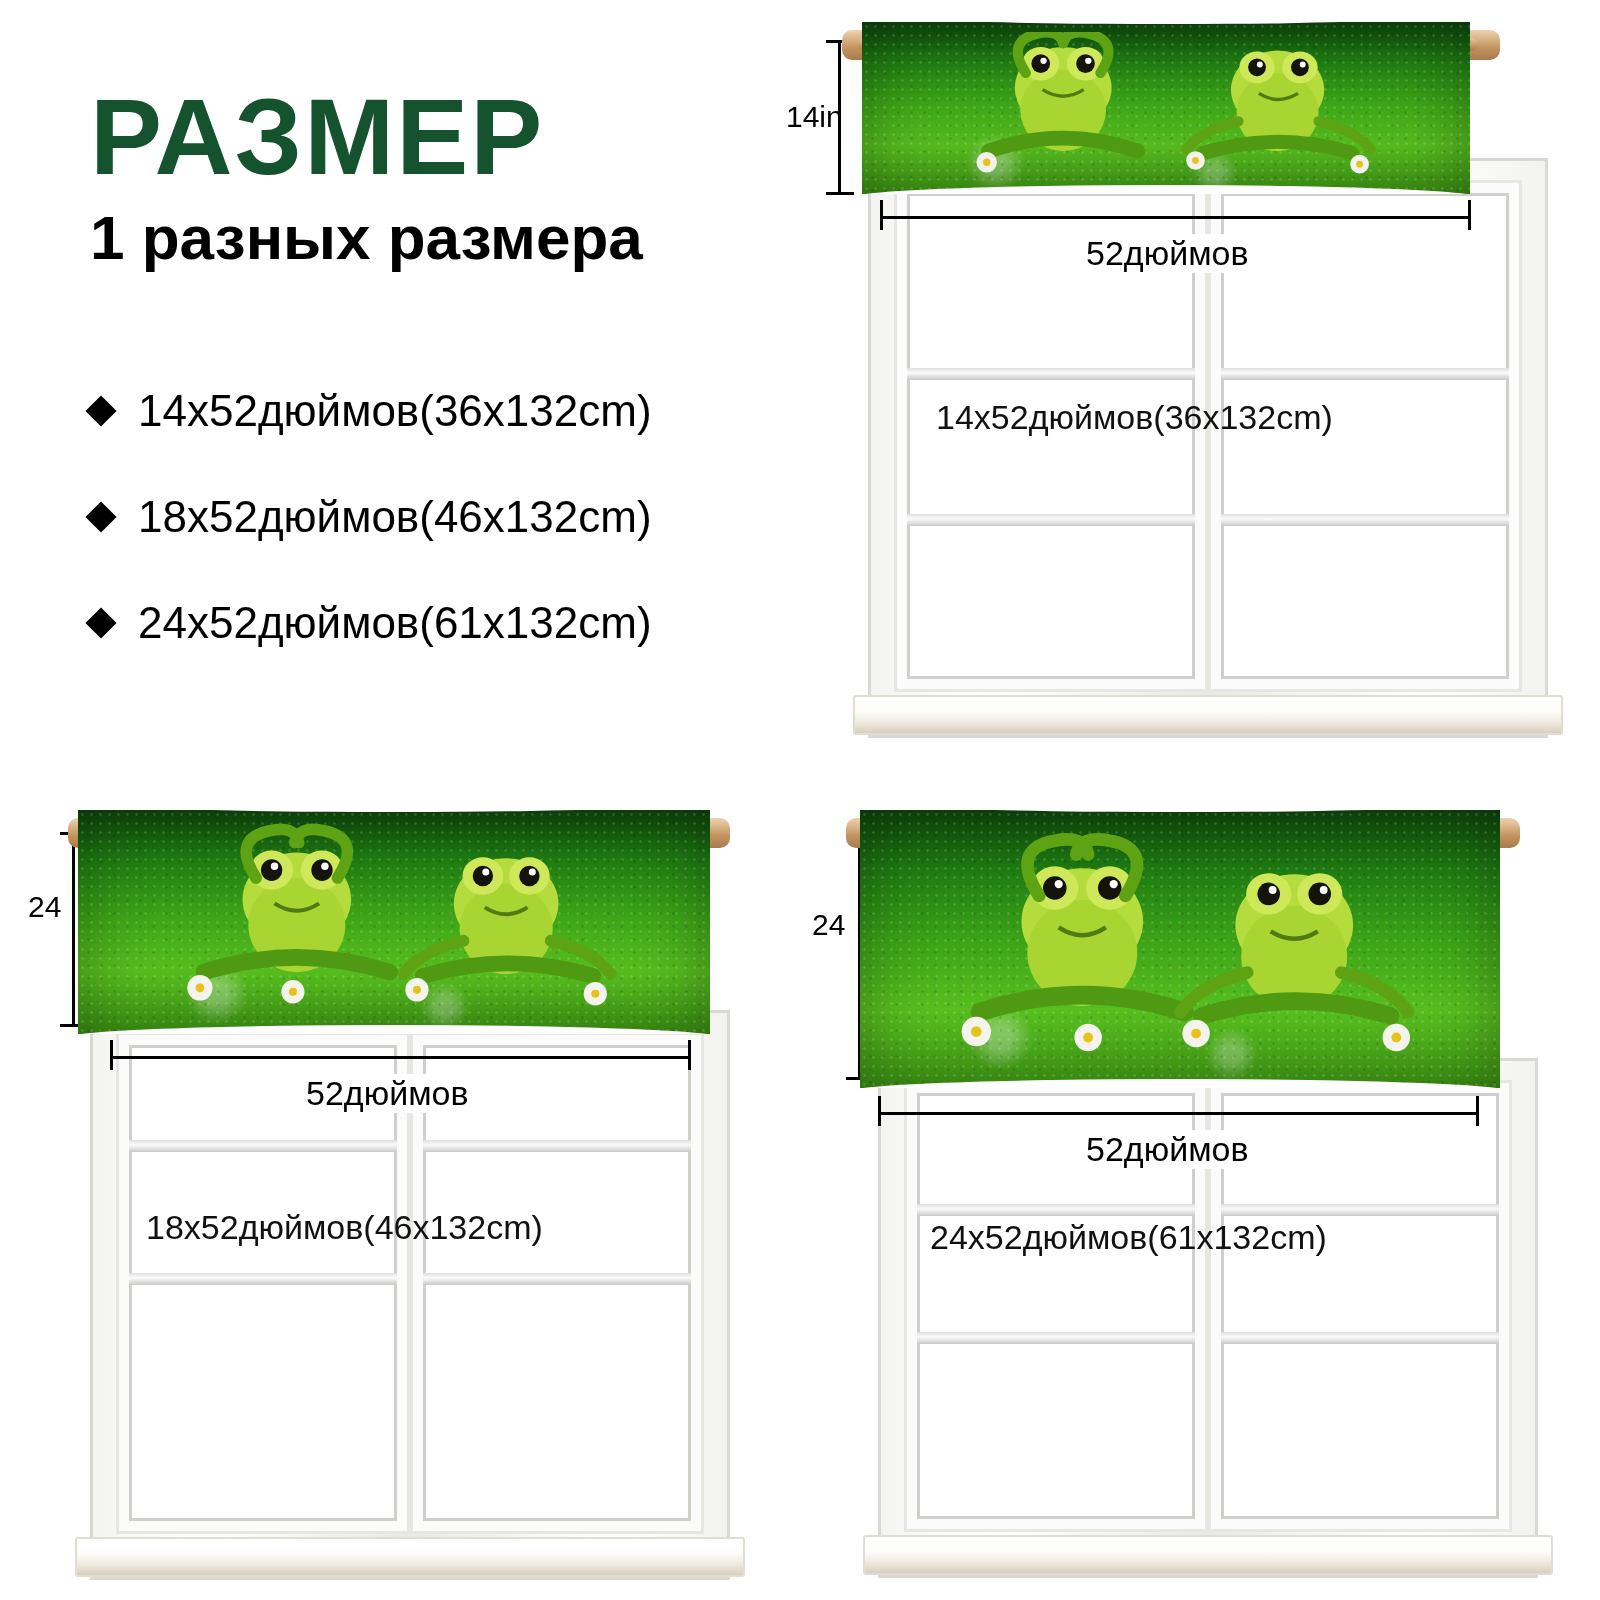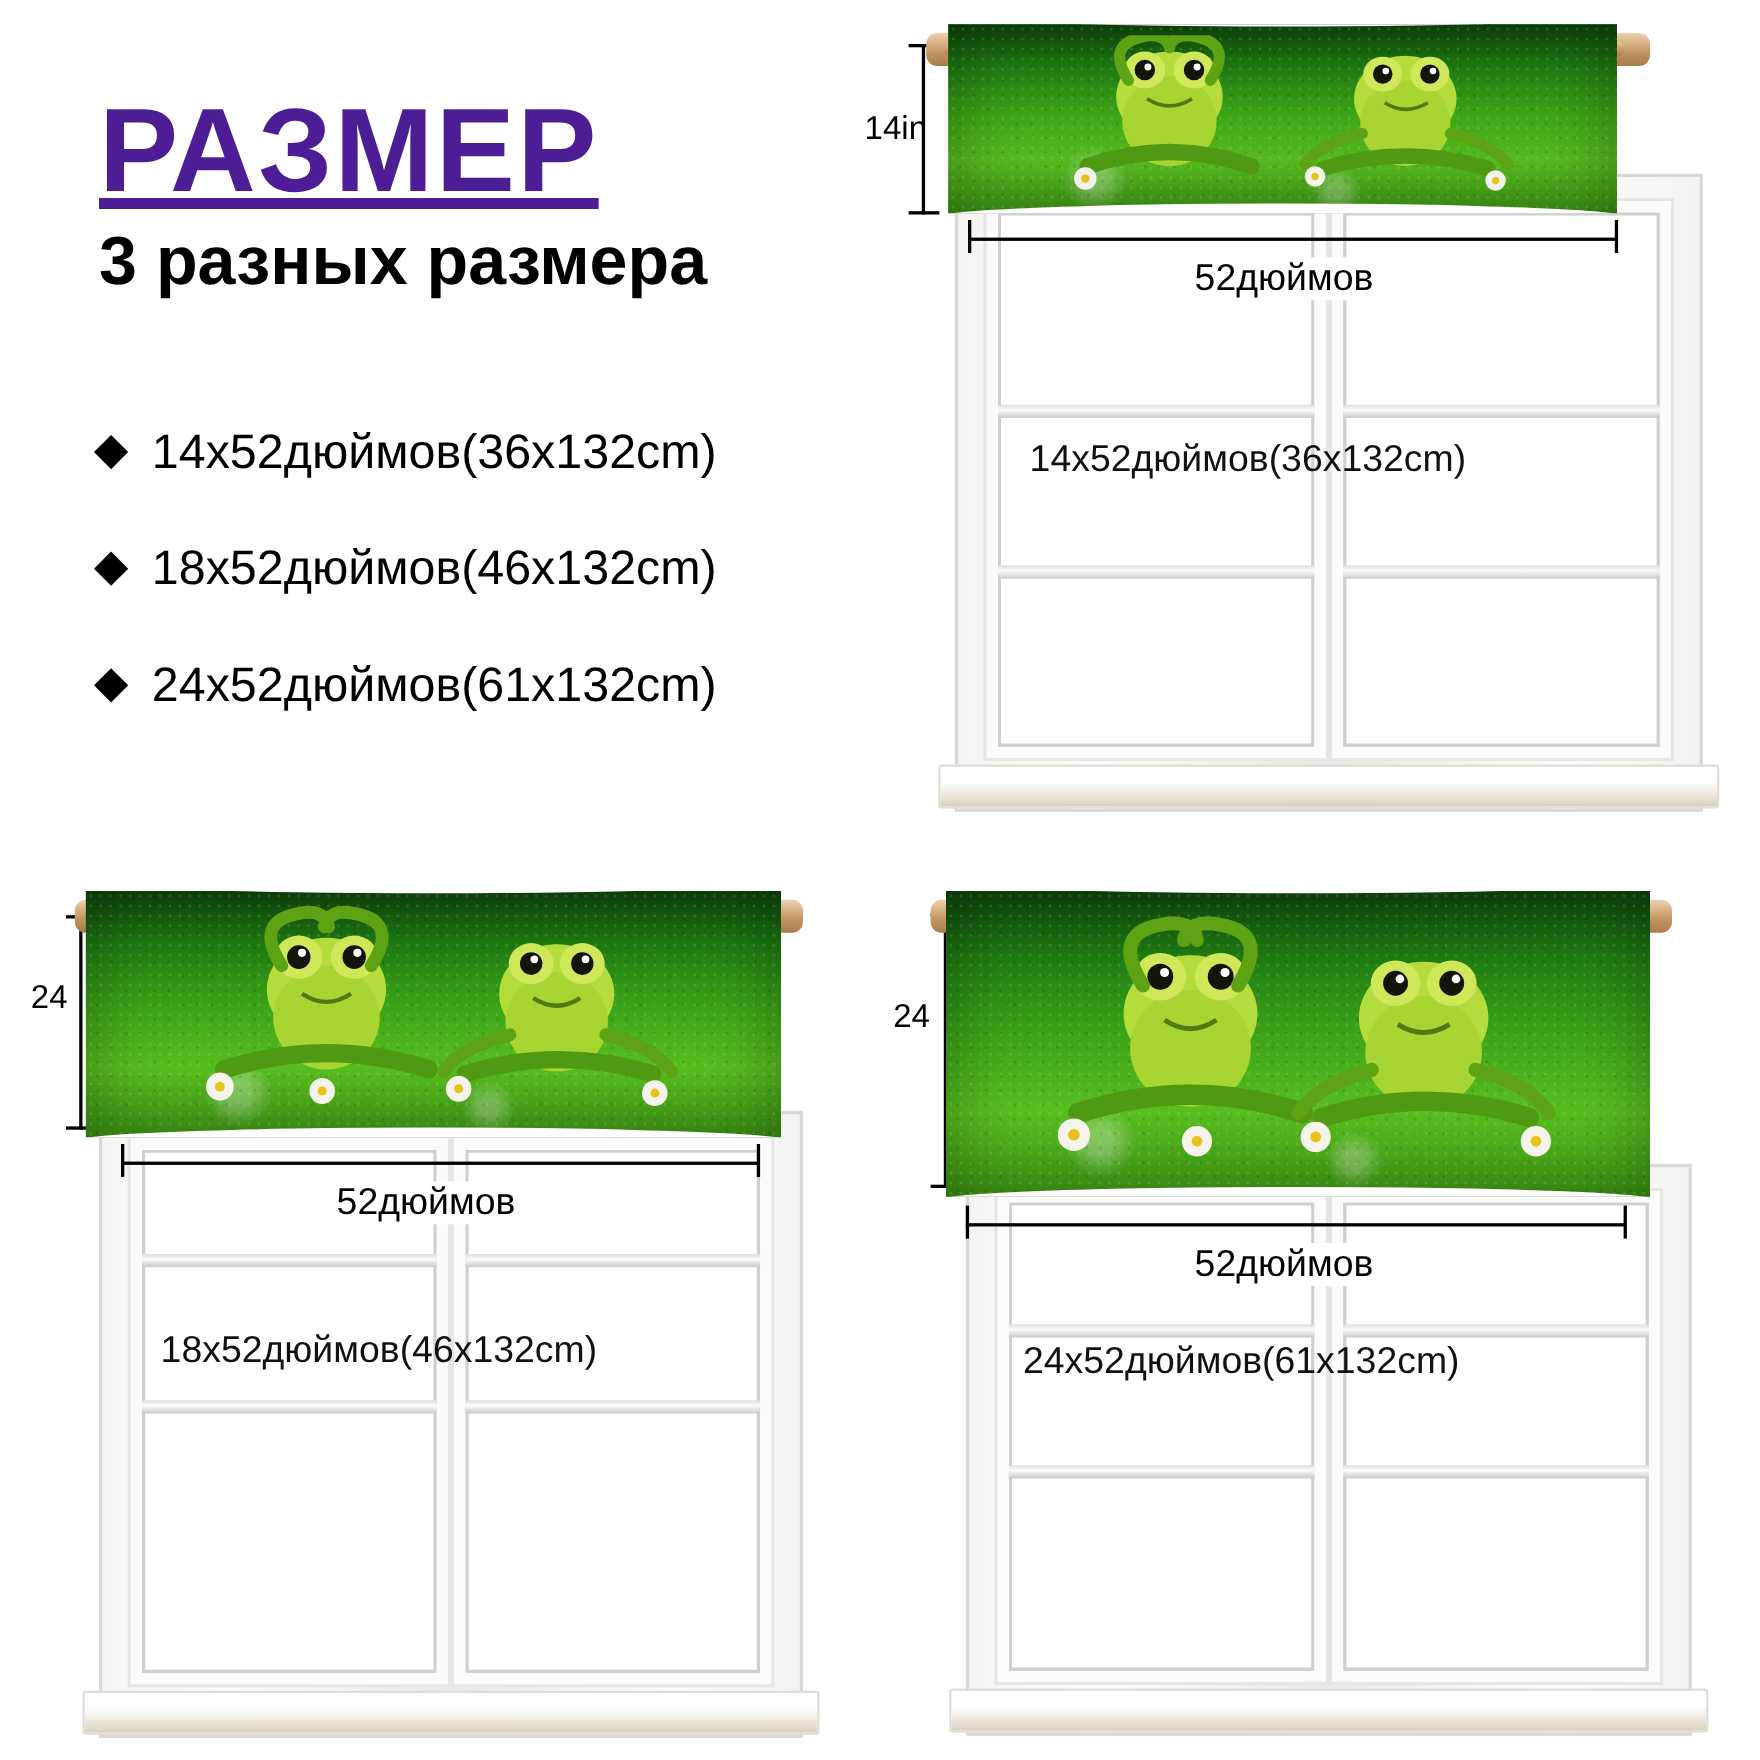--- a/index.html
+++ b/index.html
@@ -19,24 +19,23 @@
   .info-panel {
     position: absolute;
     left: 90px;
     top: 80px;
     width: 740px;
   }
   .title-main {
     font-size: 108px;
     font-weight: bold;
     letter-spacing: 2px;
-    color: #4c1d95;
+    color: #14532d;
     line-height: 1.05;
     margin: 0 0 8px 0;
-    text-decoration: underline;
   }
   .title-sub {
     font-size: 62px;
     font-weight: bold;
     color: #000;
     margin: 0 0 10px 0;
     line-height: 1.2;
   }
   .size-list {
     margin-top: 110px;
@@ -213,21 +212,21 @@
     color: #111;
     white-space: nowrap;
     text-align: center;
   }
 </style>
 </head>
 <body>
 
 <div class="info-panel">
   <div class="title-main">РАЗМЕР</div>
-  <div class="title-sub">3 разных размера</div>
+  <div class="title-sub">1 разных размера</div>
 
   <div class="size-list">
     <div class="size-item">
       <span class="bullet-diamond"></span>
       <span class="size-text">14x52дюймов(36x132cm)</span>
     </div>
     <div class="size-item">
       <span class="bullet-diamond"></span>
       <span class="size-text">18x52дюймов(46x132cm)</span>
     </div>

